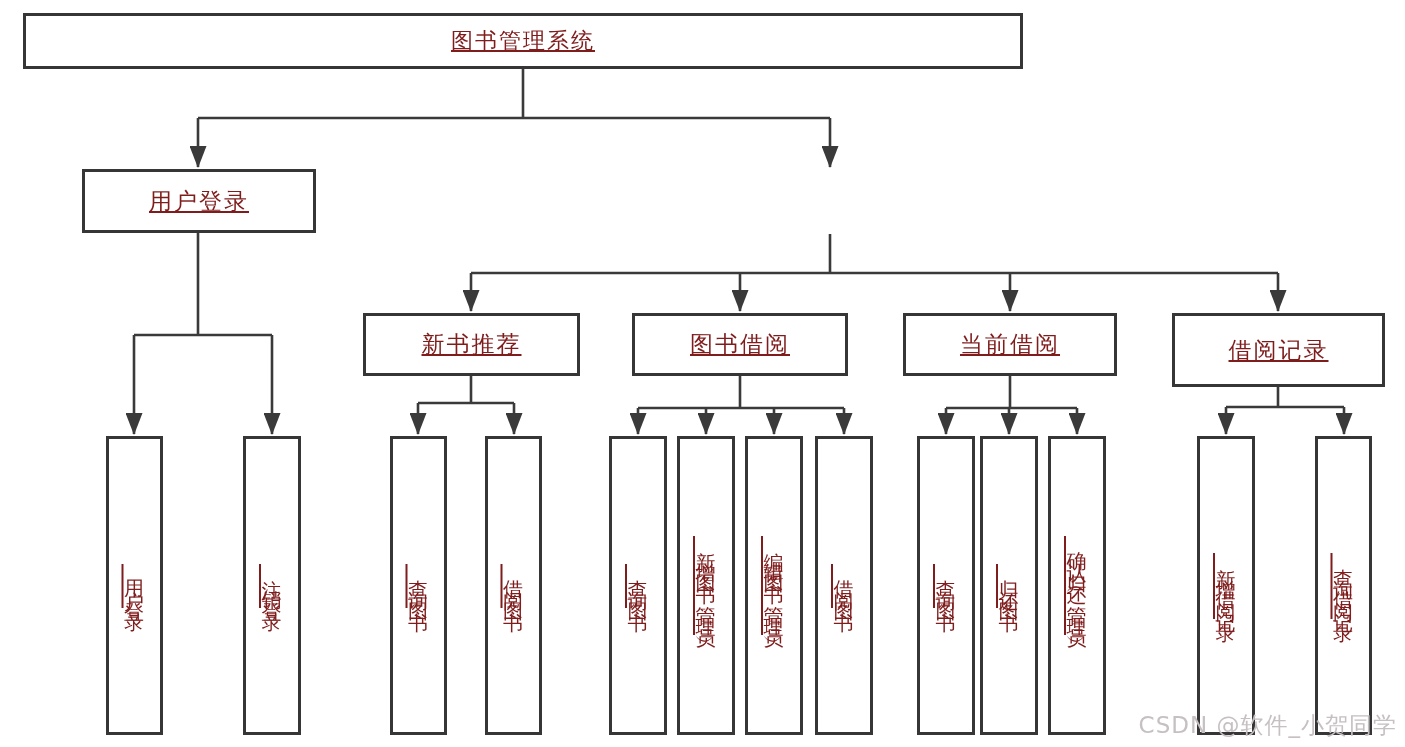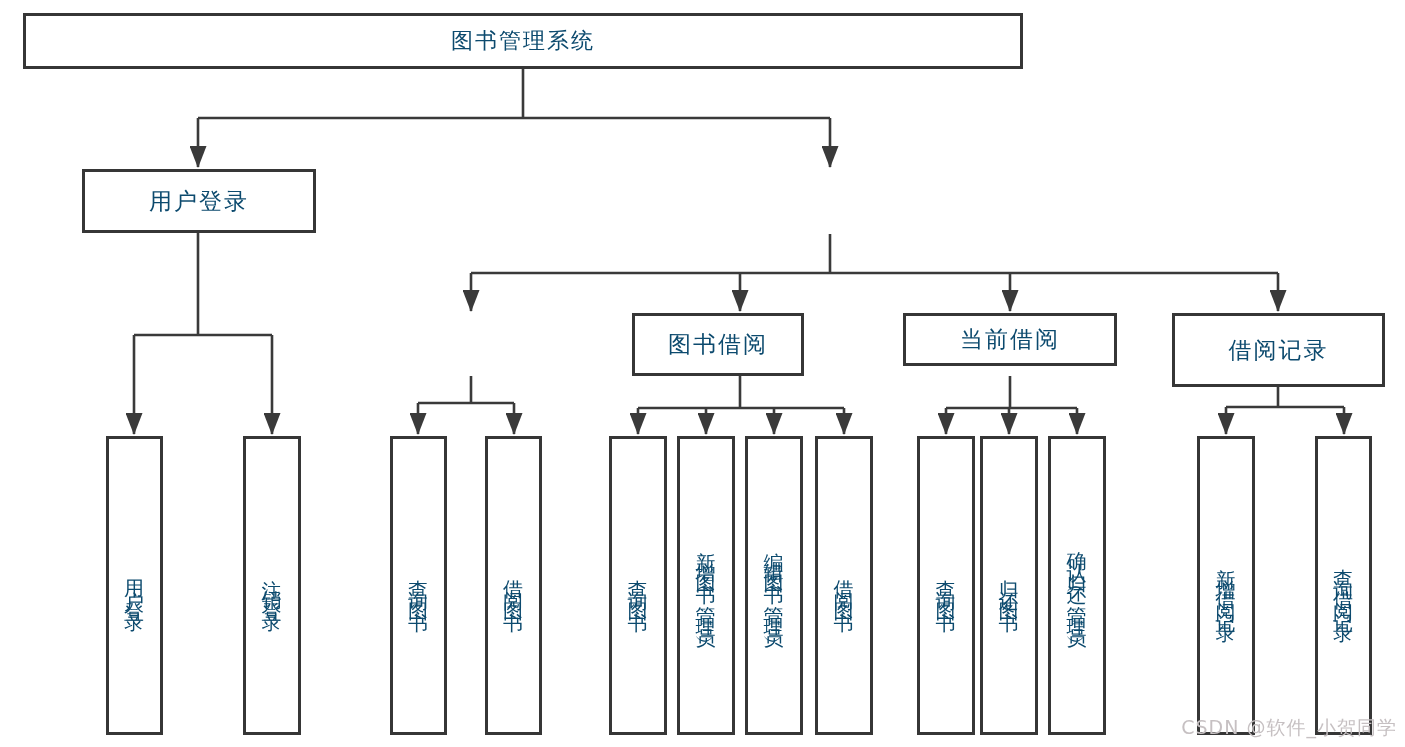--- a/index.html
+++ b/index.html
@@ -3,33 +3,34 @@
 <meta charset="utf-8">
 <style>
   html,body { margin:0; padding:0; background:#ffffff; }
   .stage {
     position:relative; width:1405px; height:747px; background:#ffffff;
     font-family:"DejaVu Sans","Liberation Sans",sans-serif; overflow:hidden;
   }
   .connectors { position:absolute; left:0; top:0; z-index:1; }
   .box {
     position:absolute; box-sizing:border-box; background:#ffffff;
-    border:3px solid #363636; color:#0c4a6e; z-index:2;
+    border:3px solid #363636; color:#7f1d1d; z-index:2;
     display:flex; align-items:center; justify-content:center;
     text-align:right;
+    text-decoration:underline;
   }
   .root-label  { font-size:22px; letter-spacing:2px; }
   .h-label     { font-size:23px; letter-spacing:2px; }
   .leaf .vtext {
     writing-mode:vertical-rl; text-orientation:mixed;
     font-size:20px; line-height:1.1; letter-spacing:11px;
   }
   .watermark {
     position:absolute; right:8px; bottom:6px; z-index:3;
-    font-size:19px; letter-spacing:1px; color:#c6c0c2;
+    font-size:23px; letter-spacing:1px; color:#c6c0c2;
     font-family:"DejaVu Sans","Liberation Sans",sans-serif;
     margin-left:8px;
   }
 </style>
 </head>
 <body>
 
 <div class="stage">
 
   <svg class="connectors" width="1405" height="747" viewBox="0 0 1405 747">
@@ -73,22 +74,23 @@
 
       <line x1="1226" y1="407" x2="1226" y2="434" marker-end="url(#arrow)"></line>
       <line x1="1344" y1="407" x2="1344" y2="434" marker-end="url(#arrow)"></line>
     </g>
   </svg>
 
   <div class="box root-label" style="left:23px;top:13px;width:1000px;height:56px">图书管理系统</div>
 
   <div class="box h-label" style="left:82px;top:169px;width:234px;height:64px">用户登录</div>
 
-  <div class="box h-label" style="left:632px;top:313px;width:172px;height:63px">图书借阅</div>
-  <div class="box h-label" style="left:903px;top:313px;width:214px;height:53px">当前借阅</div>
+  <div class="box h-label" style="left:363px;top:313px;width:217px;height:63px">新书推荐</div>
+  <div class="box h-label" style="left:632px;top:313px;width:216px;height:63px">图书借阅</div>
+  <div class="box h-label" style="left:903px;top:313px;width:214px;height:63px">当前借阅</div>
   <div class="box h-label" style="left:1172px;top:313px;width:213px;height:74px">借阅记录</div>
 
   <div class="box leaf" style="left:106px;top:436px;width:57px;height:299px">
     <span class="vtext">用户登录</span>
   </div>
   <div class="box leaf" style="left:243px;top:436px;width:58px;height:299px">
     <span class="vtext">注销登录</span>
   </div>
 
   <div class="box leaf" style="left:390px;top:436px;width:57px;height:299px">

